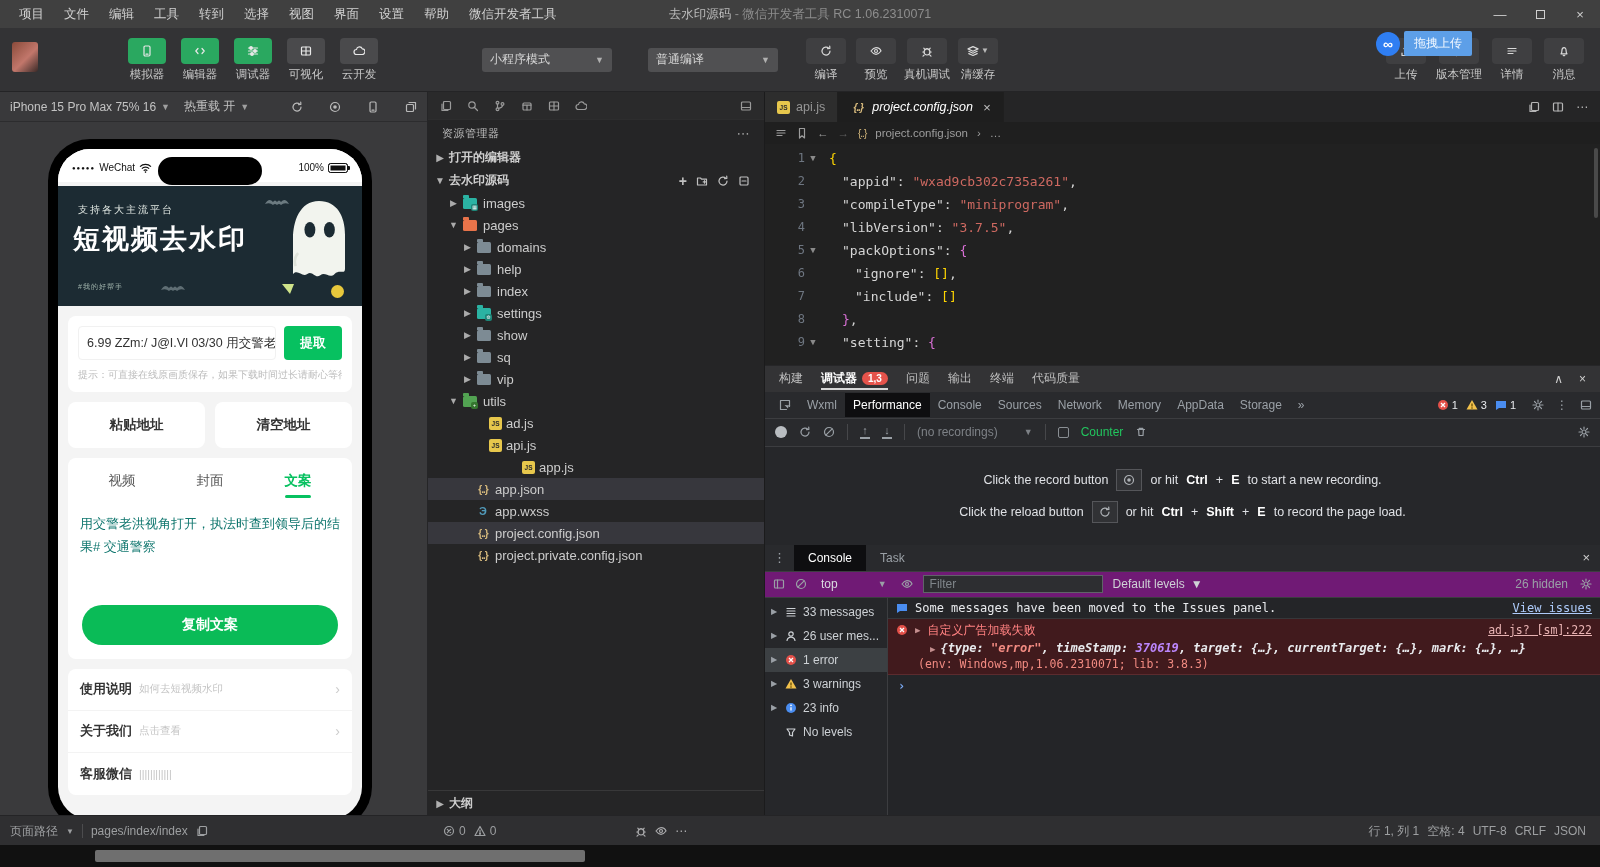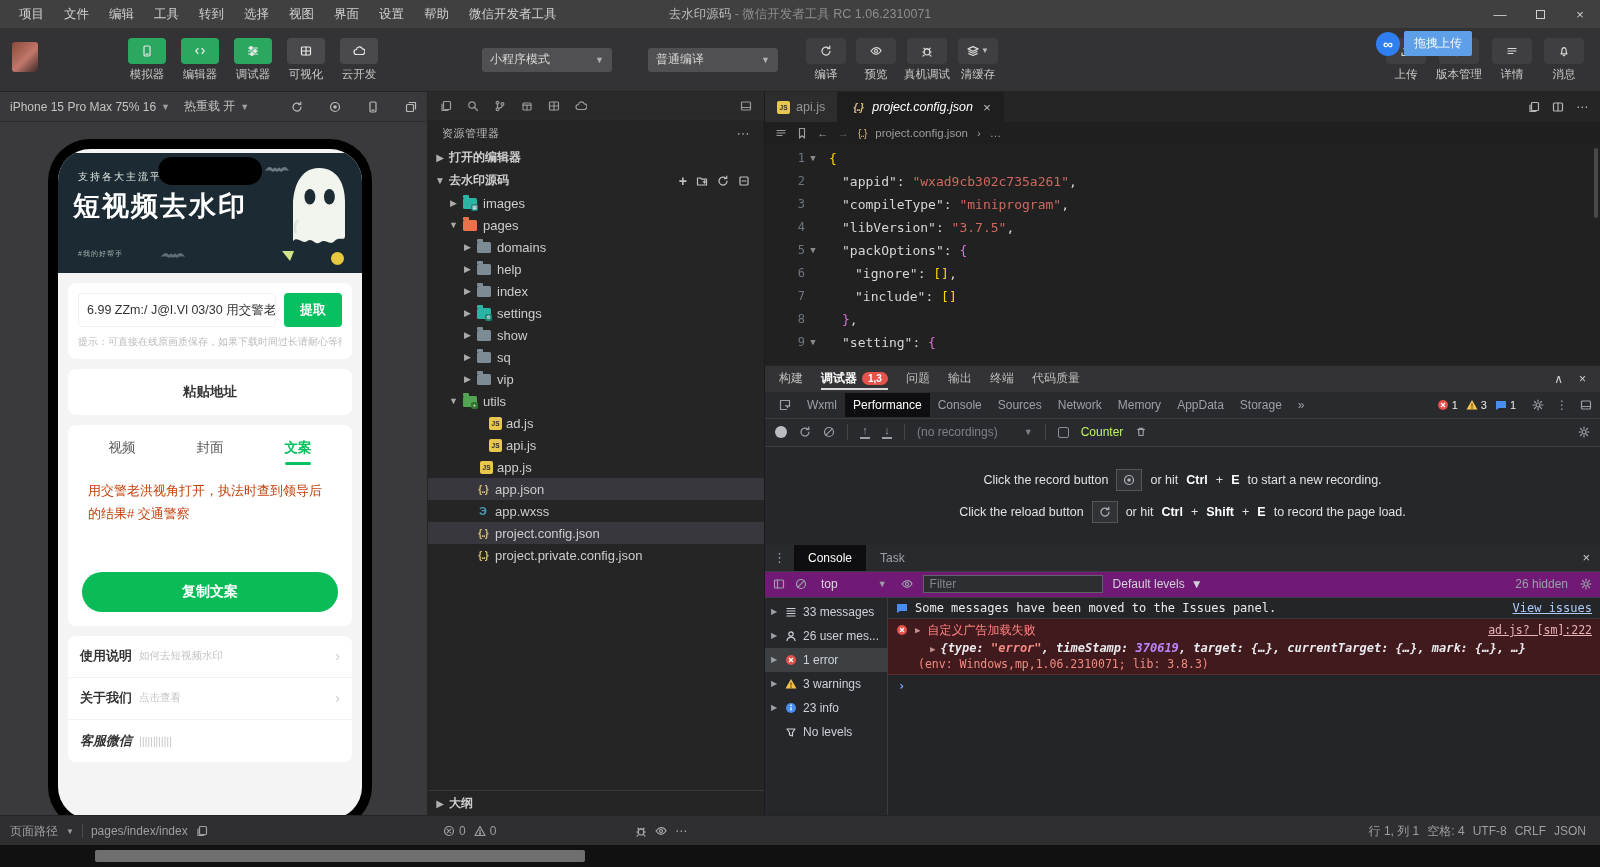--- a/index.html
+++ b/index.html
@@ -79,24 +79,24 @@
   .extrow{display:flex;gap:8px;}
   .pinput{flex:1;height:34px;border:1px solid #f1f1f1;border-radius:4px;font-size:12.5px;color:#333;line-height:32px;padding:0 8px;white-space:nowrap;overflow:hidden;background:#fff;}
   .extbtn{width:58px;height:34px;background:#07c160;border-radius:4px;color:#fff;font-size:13px;font-weight:bold;display:flex;align-items:center;justify-content:center;}
   .phint{font-size:10px;color:#bcbcbc;margin-top:8px;white-space:nowrap;overflow:hidden;}
   .btnrow{display:flex;gap:10px;margin-bottom:10px;}
   .wbtn{flex:1;height:46px;background:#fff;border-radius:8px;display:flex;align-items:center;justify-content:center;font-size:13.5px;font-weight:bold;color:#333;}
   .ptabs{display:flex;justify-content:space-around;padding-top:4px;}
   .ptab{font-size:13.5px;color:#555;position:relative;padding-bottom:8px;}
   .ptab.on{color:#07c160;font-weight:bold;}
   .ptab.on:after{content:"";position:absolute;left:50%;transform:translateX(-50%);bottom:0;width:26px;height:3px;border-radius:2px;background:#07c160;}
-  .pcontent{font-size:13px;color:#c2410c;line-height:1.8;margin:14px 10px 0;}
+  .pcontent{font-size:13px;color:#0f766e;line-height:1.8;margin:14px 2px 0;}
   .copybtn{height:40px;border-radius:20px;background:#0abb57;color:#fff;font-size:14px;font-weight:bold;display:flex;align-items:center;justify-content:center;margin:46px 4px 4px;}
   .plist .prow{height:42px;display:flex;align-items:center;padding:0 12px;border-bottom:1px solid #f3f3f3;}
-  .plist .prow:last-child{border-bottom:none;font-style:italic;}
+  .plist .prow:last-child{border-bottom:none;}
   .prow .lt{font-size:13px;font-weight:bold;color:#333;white-space:nowrap;}
   .prow .ls{font-size:10.5px;color:#c4c4c4;margin-left:7px;white-space:nowrap;overflow:hidden;}
   .prow .sp{flex:1;}
   .prow .chv{color:#ccc;font-size:14px;}
 
   
   .explorer{width:337px;flex:none;display:flex;flex-direction:column;background:#252526;border-right:1px solid #1b1b1c;}
   .exicons{height:28px;flex:none;display:flex;align-items:center;gap:15px;padding:0 12px;color:#9a9a9a;border-bottom:1px solid #2d2d2e;background:#2a2a2b;}
   .exicons .rgt{margin-left:auto;}
   .exheader{height:26px;flex:none;display:flex;align-items:center;padding:0 14px;color:#bbbbbb;font-size:11px;letter-spacing:.5px;}
@@ -159,21 +159,21 @@
   .dticons{display:flex;align-items:center;gap:12px;margin-left:14px;color:#9aa0a6;}
 
   .perfbar{height:28px;flex:none;background:#292a2d;display:flex;align-items:center;gap:12px;padding:0 10px;border-bottom:1px solid #3c3d40;color:#9aa0a6;}
   .pdot{width:12px;height:12px;border-radius:50%;background:#b9bdc1;}
   .vdiv{width:1px;height:16px;background:#46474a;}
   .arrline{position:relative;display:inline-flex;flex-direction:column;align-items:center;color:#9aa0a6;font-size:11px;line-height:1;gap:1px;}
   .arrline .bar{width:10px;height:1.4px;background:#9aa0a6;}
   .recsel{color:#7d8186;font-size:12px;display:flex;align-items:center;gap:26px;}
   .recsel .caret{font-size:9px;}
   .chk{width:11px;height:11px;border:1px solid #8a8f94;border-radius:2px;}
-  .counter{color:#bef264;font-size:12px;}
+  .counter{color:#22c55e;font-size:12px;}
   .perfgear{margin-left:auto;color:#9aa0a6;}
   .perfbody{height:98px;flex:none;background:#26272a;display:flex;flex-direction:column;align-items:center;justify-content:center;gap:10px;color:#dfe1e5;font-size:12.5px;}
   .perfline{display:flex;align-items:center;gap:8px;}
   .perfline .ibox{width:26px;height:22px;border:1px solid #55565a;background:#313235;display:flex;align-items:center;justify-content:center;color:#aeb2b6;}
   .perfline b{color:#ffffff;}
 
   .constabs{height:27px;flex:none;background:#292a2d;display:flex;align-items:stretch;border-bottom:1px solid #3c3d40;color:#9aa0a6;}
   .constabs .kebab{display:flex;align-items:center;padding:0 8px;font-size:13px;}
   .ctab{display:flex;align-items:center;padding:0 14px;font-size:12px;}
   .ctab.on{background:#0e0e10;color:#ffffff;}
@@ -436,20 +436,36 @@
                 <rect x="1.5" y="3.5" width="7" height="7" rx="1"></rect>
                 <path d="M4 1.5h6.5V8"></path>
               </svg>
             </span>
         </span>
       </div>
       <div class="phonearea">
         <div class="phone">
           <div class="screen">
             <div class="notch"></div>
+            <div class="pstatus">
+              <span class="left">
+                <span class="sigdots">●●●●●</span>
+                <span>WeChat</span>
+                <span class="icon">
+                    <svg viewBox="0 0 14 11" width="13" height="10" fill="none" stroke="#111" stroke-width="1.3">
+                      <path d="M1 4a8.5 8.5 0 0 1 12 0M3 6.2a5.5 5.5 0 0 1 8 0M5 8.4a2.8 2.8 0 0 1 4 0"></path>
+                      <circle cx="7" cy="10" r=".9" fill="#111" stroke="none"></circle>
+                    </svg>
+                  </span>
+              </span>
+              <span class="right">
+                <span>100%</span>
+                <span class="battery"></span>
+              </span>
+            </div>
             <div class="banner">
               <svg class="bat1" width="26" height="14" viewBox="0 0 26 14">
                   <path d="M1 8 Q5 1 9 6 Q11 3 13 6 Q15 3 17 6 Q21 1 25 8 Q20 6 17 9 Q15 7 13 9 Q11 7 9 9 Q6 6 1 8Z" fill="#6b7a80"></path>
                 </svg>
               <span class="tagline">支持各大主流平台</span>
               <span class="btitle">短视频去水印</span>
               <span class="hashtag">#我的好帮手</span>
               <svg class="bat2" width="30" height="14" viewBox="0 0 26 14">
                   <path d="M1 8 Q5 1 9 6 Q11 3 13 6 Q15 3 17 6 Q21 1 25 8 Q20 6 17 9 Q15 7 13 9 Q11 7 9 9 Q6 6 1 8Z" fill="#5f6e74"></path>
                 </svg>
@@ -465,20 +481,21 @@
             <div class="pbody">
               <div class="card pad">
                 <div class="extrow">
                   <div class="pinput">6.99 ZZm:/ J@I.Vl 03/30 用交警老洪</div>
                   <div class="extbtn">提取</div>
                 </div>
                 <div class="phint">提示：可直接在线原画质保存，如果下载时间过长请耐心等待</div>
               </div>
               <div class="btnrow">
                 <div class="wbtn">粘贴地址</div>
+                <div class="wbtn">清空地址</div>
               </div>
               <div class="card pad">
                 <div class="ptabs" id="ptabs">
                     <div class="ptab">视频</div>
                     <div class="ptab">封面</div>
                     <div class="ptab on">文案</div>
                   </div>
                 <div class="pcontent">用交警老洪视角打开，执法时查到领导后的结果# 交通警察</div>
                 <div class="copybtn">复制文案</div>
               </div>
@@ -646,21 +663,21 @@
             <span>utils</span>
           </div>
           <div class="trow" style="padding-left: 61px;">
             <span class="fico js">JS</span>
             <span>ad.js</span>
           </div>
           <div class="trow" style="padding-left: 61px;">
             <span class="fico js">JS</span>
             <span>api.js</span>
           </div>
-          <div class="trow" style="padding-left: 52px;">
+          <div class="trow" style="padding-left: 67px; margin-left: 27px;">
             <span class="fico js">JS</span>
             <span>app.js</span>
           </div>
           <div class="trow sel" style="padding-left: 47px;">
             <span class="fico json">{..}</span>
             <span>app.json</span>
           </div>
           <div class="trow" style="padding-left: 47px;">
             <span class="fico wxss">Э</span>
             <span>app.wxss</span>

